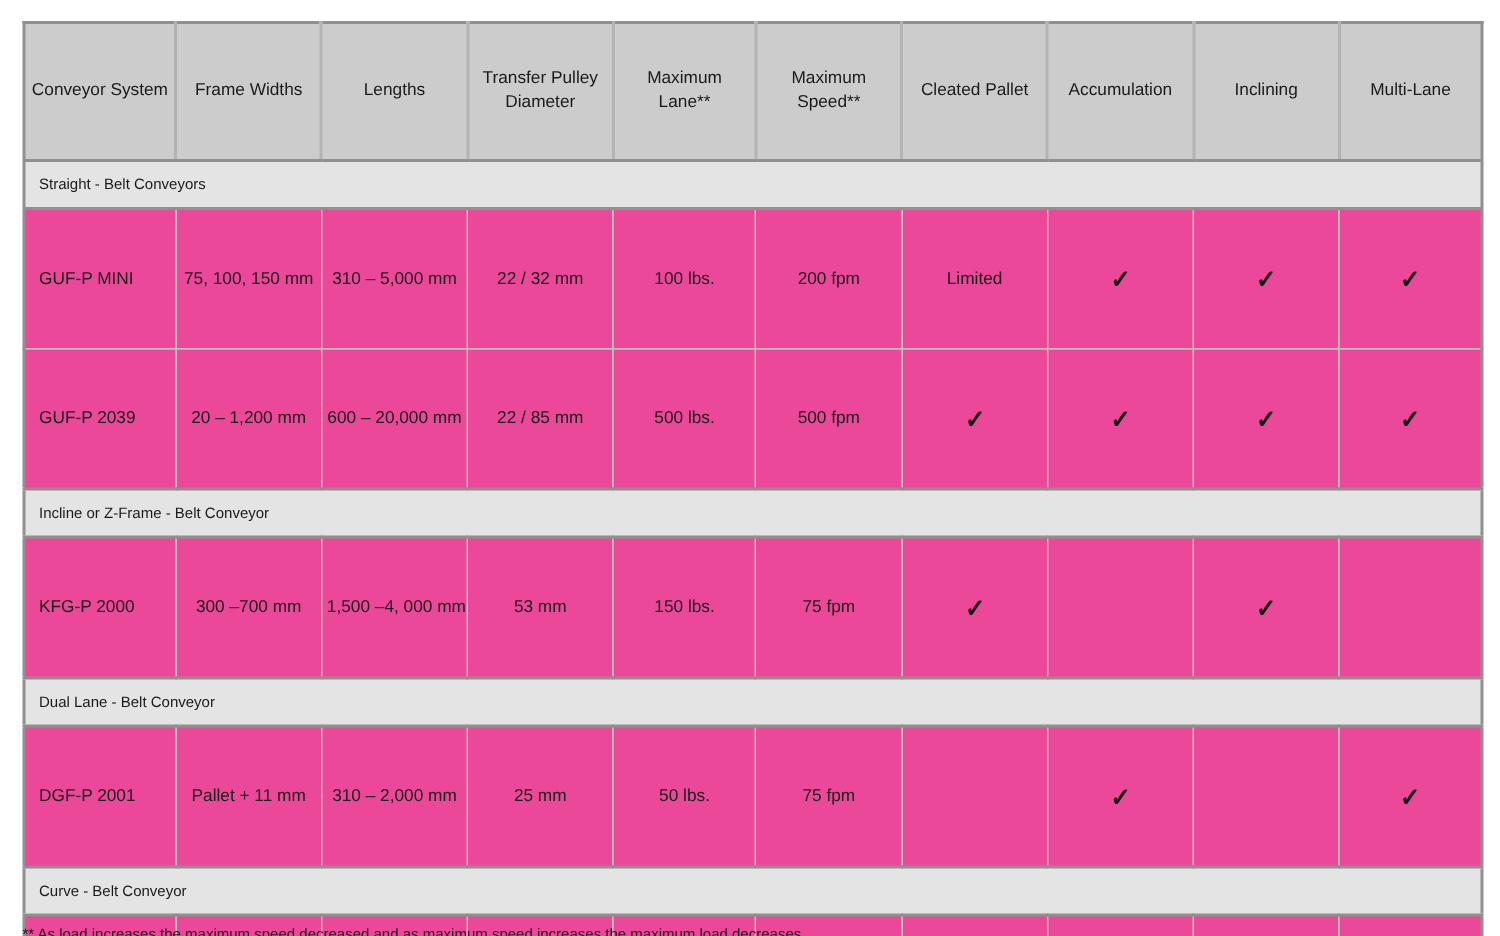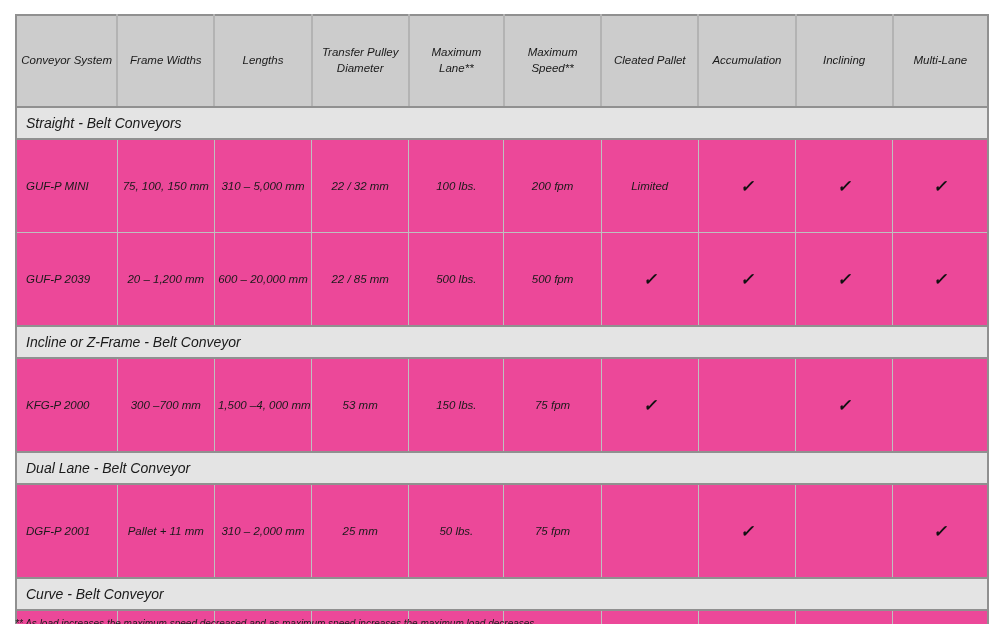--- a/index.html
+++ b/index.html
@@ -13,21 +13,20 @@
     font-family: "Liberation Sans", sans-serif;
     color: #1a1a1a;
     overflow: hidden;
   }
 
   .page {
     position: relative;
     width: 828px;
     height: 624px;
     box-sizing: border-box;
-    font-style: italic;
   }
 
   .table-wrap {
     position: absolute;
     left: 15px;
     top: 14px;
     width: 974px;
   }
 
   table.spec {
@@ -50,21 +49,21 @@
     vertical-align: middle;
     padding: 2px 4px;
     line-height: 1.35;
   }
   thead th:last-child { border-right: none; }
 
   
   tr.group-row td {
     background: #e4e4e4;
     height: 30px;
-    font-size: 14px;
+    font-size: 10px;
     color: #1a1a1a;
     text-align: left;
     vertical-align: middle;
     padding: 0 0 0 9px;
     border-bottom: 2px solid #909090;
     border-top: 2px solid #909090;
   }
   tr.group-row.first td { border-top: none; }
 
   

